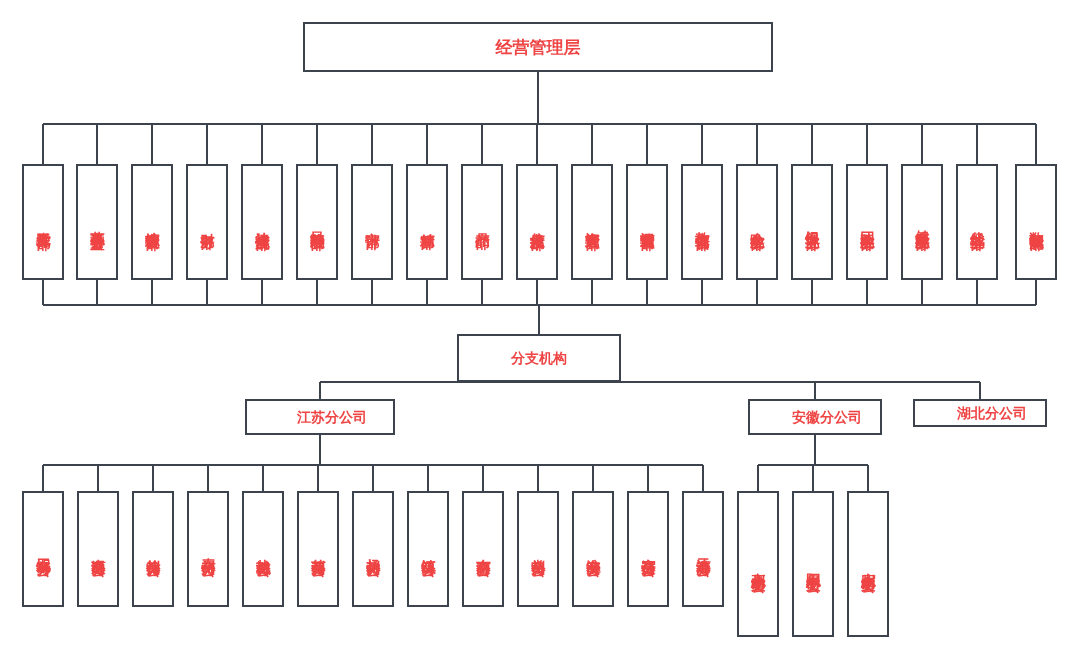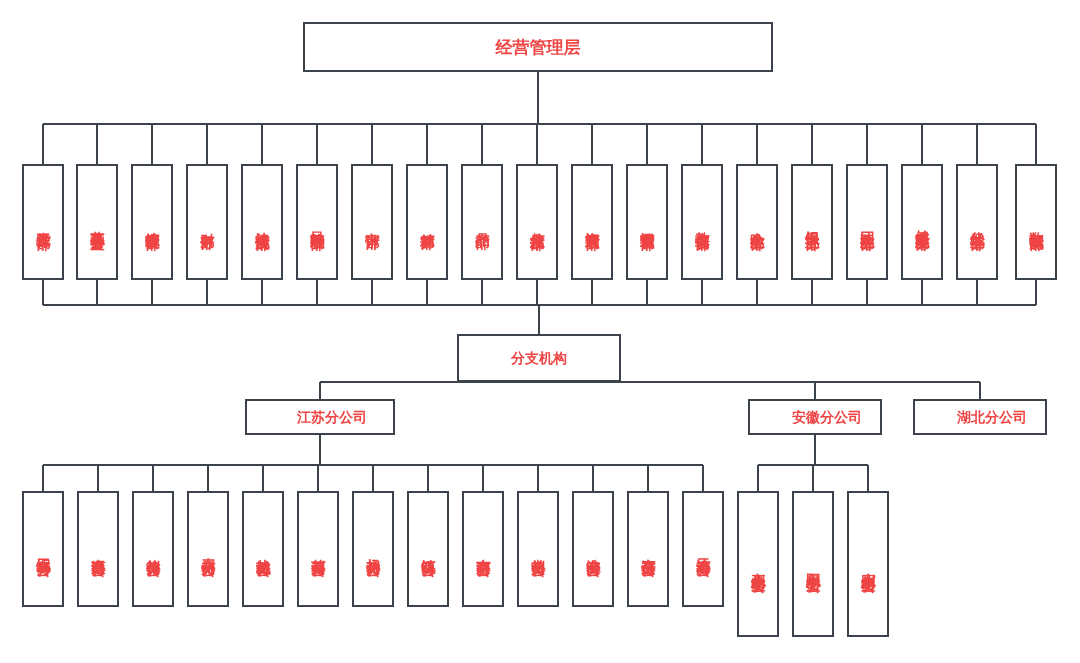--- a/index.html
+++ b/index.html
@@ -198,21 +198,21 @@
       </div>
       <div class="node horizontal node-branchhub" style="left: 457px; top: 334px; width: 164px; height: 48px;">
         <span>分支机构</span>
       </div>
       <div class="node horizontal node-branch" style="left: 245px; top: 399px; width: 150px; height: 36px;">
         <span>江苏分公司</span>
       </div>
       <div class="node horizontal node-branch" style="left: 748px; top: 399px; width: 134px; height: 36px; text-align: right;">
         <span>安徽分公司</span>
       </div>
-      <div class="node horizontal node-branch" style="left: 913px; top: 399px; width: 134px; height: 36px;">
+      <div class="node horizontal node-branch" style="left: 913px; top: 399px; width: 134px; height: 28px;">
         <span>湖北分公司</span>
       </div>
       <div class="node vertical node-sub" style="left: 22px; top: 491px; width: 42px; height: 116px;">
         <span>无锡分公司</span>
       </div>
       <div class="node vertical node-sub" style="left: 77px; top: 491px; width: 42px; height: 116px;">
         <span>南通分公司</span>
       </div>
       <div class="node vertical node-sub" style="left: 132px; top: 491px; width: 42px; height: 116px;">
         <span>徐州分公司</span>

